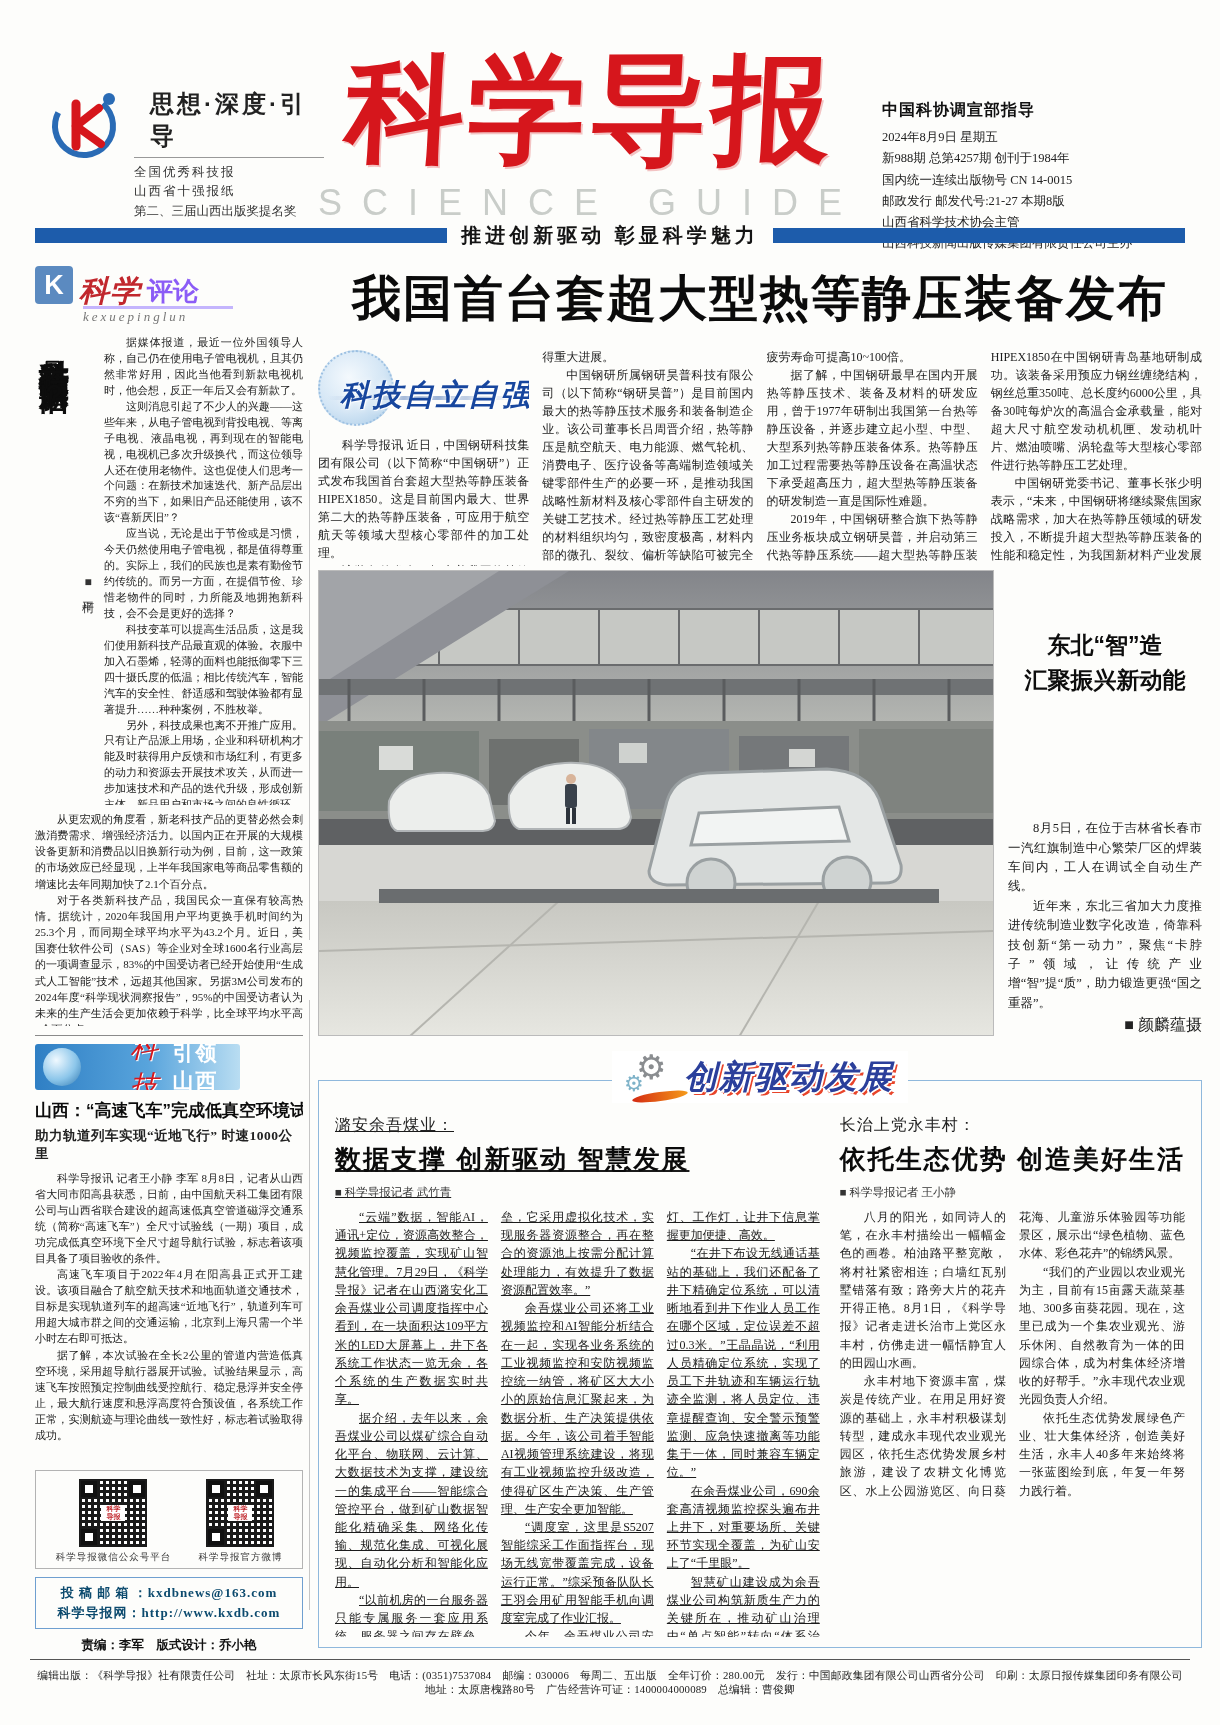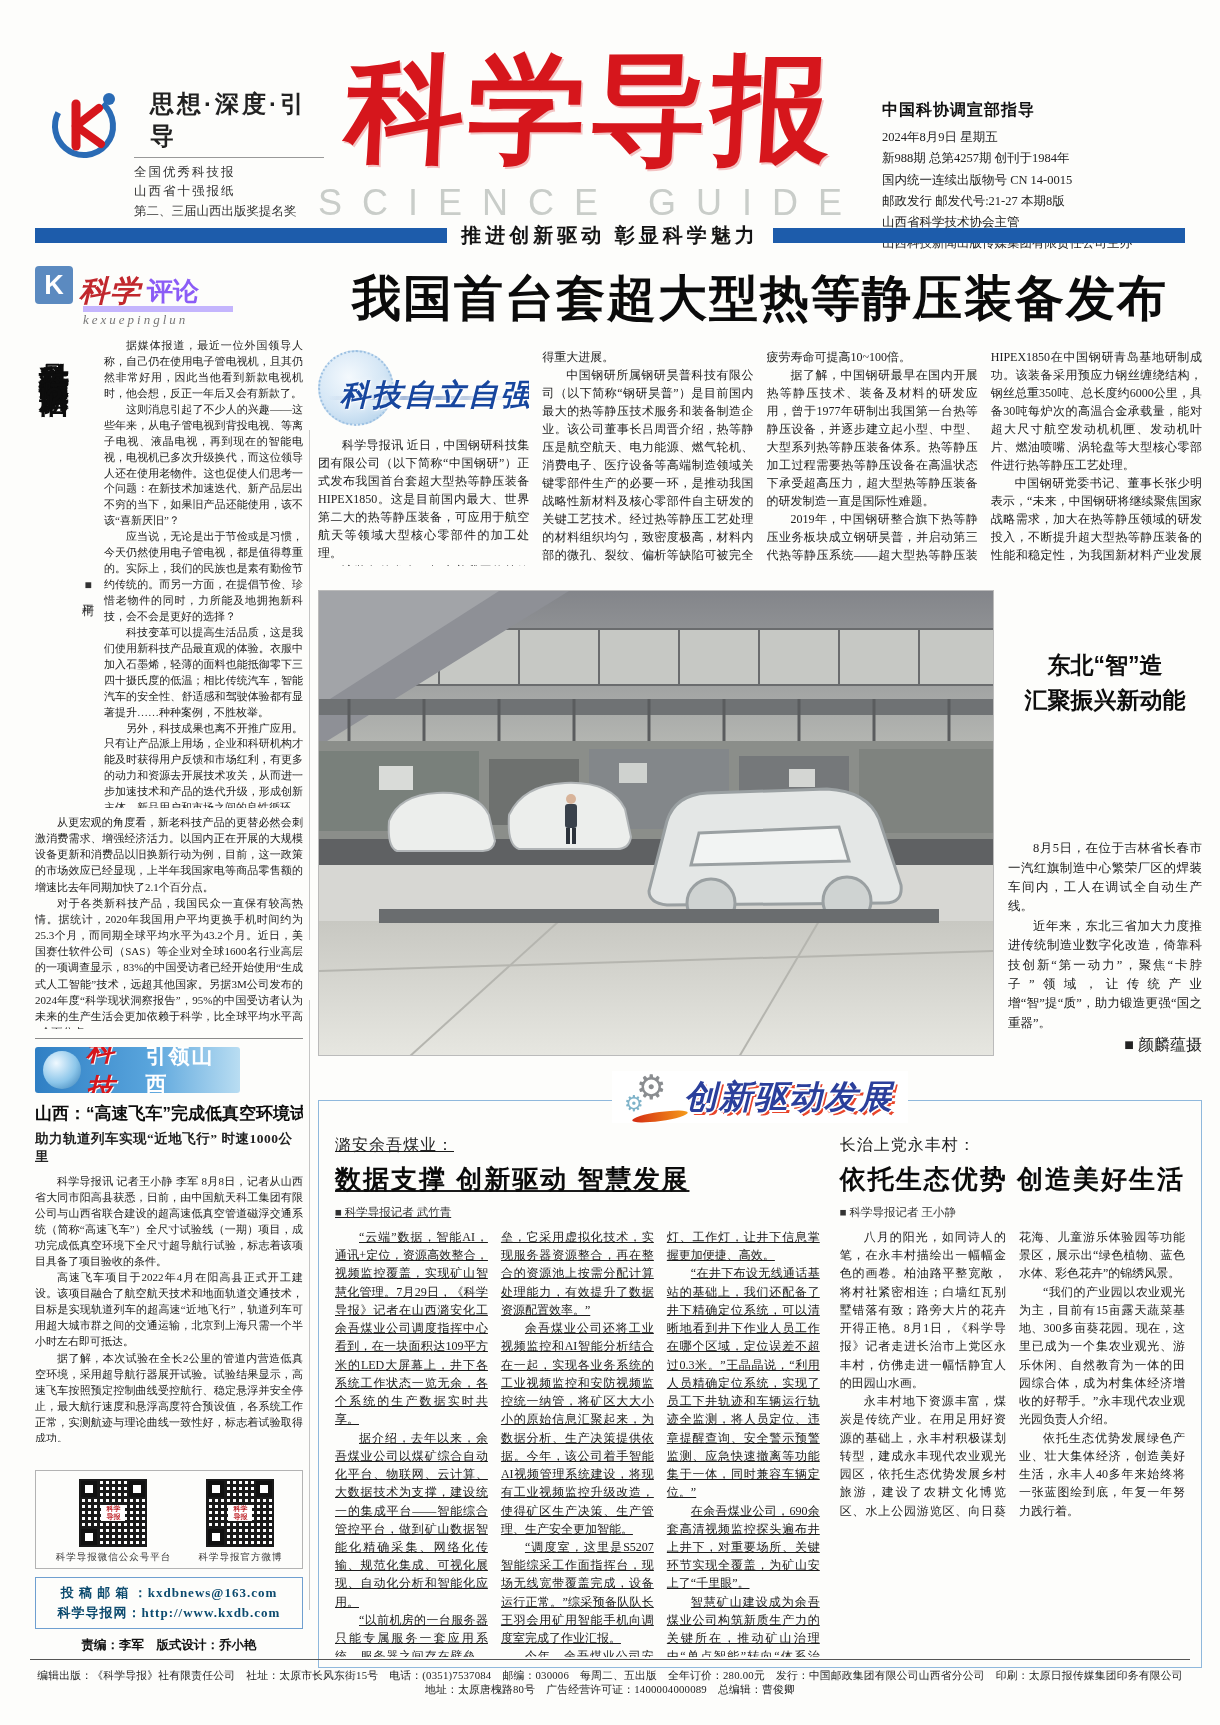--- a/index.html
+++ b/index.html
@@ -27,31 +27,31 @@
   .slogan-bar .txt { font-family:"Liberation Sans",sans-serif; font-size:20px; font-weight:900; letter-spacing:4px; color:#141414; white-space:nowrap; }
   
   .vrule { position:absolute; width:1px; background:#c6c6c6; left:309px; }
   
   .left-col { position:absolute; left:35px; top:258px; width:268px; height:1396px; }
   .left-flow { height:calc(100% - 212px); overflow:hidden; }
   .cm-brand { display:flex; align-items:flex-end; gap:6px; height:46px; }
   .kblock { width:38px; height:38px; background:#5b8ac0; border-radius:4px; color:#fff; font-family:"Liberation Sans",sans-serif; font-weight:900; font-size:27px; display:flex; align-items:center; justify-content:center; }
   .cm-cn { font-size:30px; font-weight:900; font-style:italic; color:#c1272d; letter-spacing:1px; line-height:.9; }
   .cm-suffix { font-family:"Liberation Sans",sans-serif; font-size:26px; font-weight:700; color:#8b5cf6; line-height:1; }
-  .cm-pinyin { font-style:italic; color:#777; font-size:13px; letter-spacing:3px; border-top:6px solid #c4b5fd; width:150px; margin:2px 0 0 48px; }
+  .cm-pinyin { font-style:italic; color:#777; font-size:13px; letter-spacing:3px; border-top:3px solid #c4b5fd; width:150px; margin:2px 0 0 48px; }
   .comment-body { display:flex; gap:8px; margin-top:10px; height:470px; overflow:hidden; }
   .vtitle { writing-mode:vertical-rl; font-family:"Liberation Sans",sans-serif; font-weight:900; font-size:30px; line-height:1.12; letter-spacing:2px; color:#0d0d0d; flex:0 0 36px; }
   .vauthor { writing-mode:vertical-rl; font-size:12px; color:#333; flex:0 0 16px; padding-top:240px; }
   .cm-text { flex:1; font-size:11px; line-height:1.45; text-align:justify; color:#1d1d1d; }
   .cm-text p, .cm-wide p, .sx-body p { text-indent:2em; }
   .cm-wide { margin-top:6px; font-size:11px; line-height:1.47; text-align:justify; height:215px; overflow:hidden; }
   .left-divider { height:1px; background:#8a8a8a; margin:9px 0 8px; }
   .sx-banner { width:205px; height:46px; background:linear-gradient(90deg,#2f7fc4,#58a4dc 55%,#b9ddf2); border-radius:3px; display:flex; align-items:center; gap:5px; padding:0 8px; position:relative; overflow:hidden; }
   .globe { width:38px; height:38px; border-radius:50%; background:radial-gradient(circle at 35% 32%, #f0f9ff, #8cc6ea 55%, #2e77b0); flex:0 0 auto; }
-  .sx-banner-cn { font-size:28px; font-weight:700; font-style:italic; color:#d6161c; text-shadow:1px 1px 0 #fff; letter-spacing:1px; }
+  .sx-banner-cn { font-size:28px; font-weight:400; font-style:italic; color:#d6161c; text-shadow:1px 1px 0 #fff; letter-spacing:1px;margin-left:44px; }
   .sx-banner-rest { font-family:"Liberation Sans",sans-serif; font-size:21px; font-weight:900; color:#fff; letter-spacing:2px; }
   .sx-headline { font-family:"Liberation Sans",sans-serif; font-size:17px; font-weight:900; color:#0c0c0c; margin-top:9px; white-space:nowrap; }
   .sx-subhead { font-size:13.5px; font-weight:700; color:#222; margin-top:5px; letter-spacing:.5px; }
   .sx-body { margin-top:7px; font-size:11px; line-height:1.46; text-align:justify; }
   .left-bottom { position:absolute; bottom:0; left:0; right:0; }
   .qr-box { border:1px solid #b3b3b3; padding:8px 6px 4px; display:flex; justify-content:space-around; }
   .qr-wrap { text-align:center; }
   .qr { width:68px; height:68px; margin:0 auto; position:relative;
         background:
           repeating-linear-gradient(0deg,#1a1a1a 0 3px,rgba(255,255,255,0) 3px 6px),
@@ -69,21 +69,21 @@
   .story-row { display:flex; gap:13px; margin-top:16px; height:218px; overflow:hidden; }
   .story-col { flex:1; font-size:12px; line-height:1.5; text-align:justify; color:#1c1c1c; overflow:hidden; }
   .story-col p { text-indent:2em; }
   .story-col p.cont { text-indent:0; }
   .badge { position:relative; height:84px; margin-bottom:4px; }
   .badge .g2 { position:absolute; left:0; top:2px; width:76px; height:76px; border-radius:50%;
                background:radial-gradient(circle at 40% 35%, #f4f9fd, #d4e6f5 55%, #a6c9e6); border:2px dotted #9cc0e2; }
   .badge .streak { position:absolute; left:10px; top:48px; width:190px; height:4px; background:linear-gradient(90deg,rgba(40,90,170,.0),rgba(40,90,170,.55),rgba(40,90,170,0)); }
   .badge .txt { position:absolute; left:22px; top:24px; font-family:"Liberation Sans",sans-serif; font-size:30px; font-weight:900; font-style:italic; color:#17469e; letter-spacing:2px; text-shadow:0 0 6px rgba(255,255,255,.95), 1px 1px 0 #fff; white-space:nowrap; }
   
-  .photo-row { display:flex; gap:14px; margin-top:24px; height:466px; }
+  .photo-row { display:flex; gap:14px; margin-top:4px; height:466px; }
   .photo { width:676px; flex:0 0 auto; border:1px solid #bbb; overflow:hidden; }
   .photo-side { flex:1; display:flex; flex-direction:column; }
   .ps-title { font-family:"Liberation Sans",sans-serif; font-size:23px; font-weight:900; text-align:center; line-height:1.5; margin-top:58px; color:#0d0d0d; }
   .ps-caption { margin-top:auto; font-size:12.5px; line-height:1.55; text-align:justify; }
   .ps-caption p { text-indent:2em; }
   .ps-credit { text-align:right; font-size:16px; margin-top:2px; color:#222; }
   
   .inno-box { position:relative; margin-top:44px; border:1px solid #8fb8dc; height:568px; padding:34px 16px 10px; }
   .inno-banner { position:absolute; top:-30px; left:50%; transform:translateX(-50%); background:#fff; padding:0 14px; display:flex; align-items:center; gap:6px; }
   .gears { position:relative; width:52px; height:52px; }

